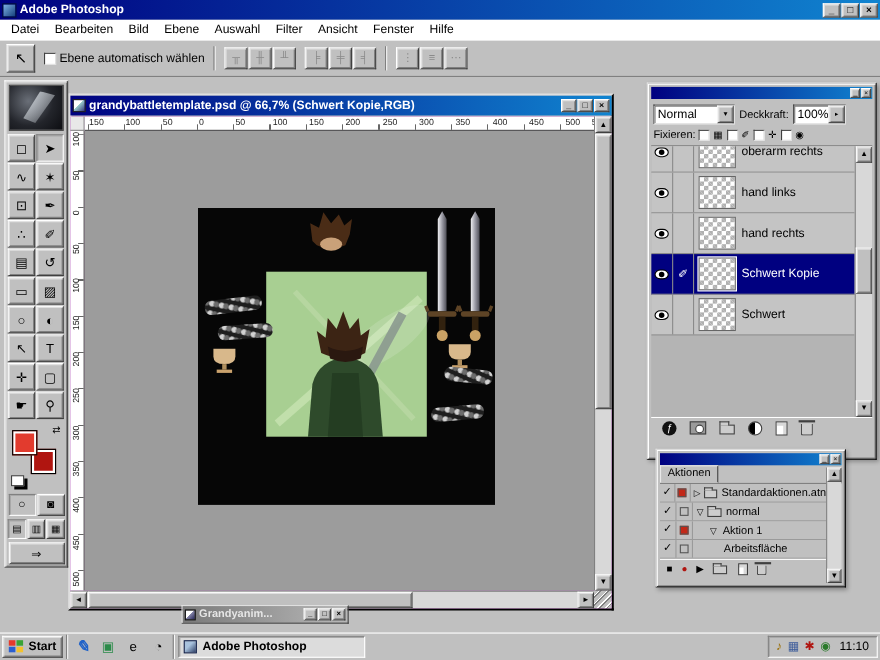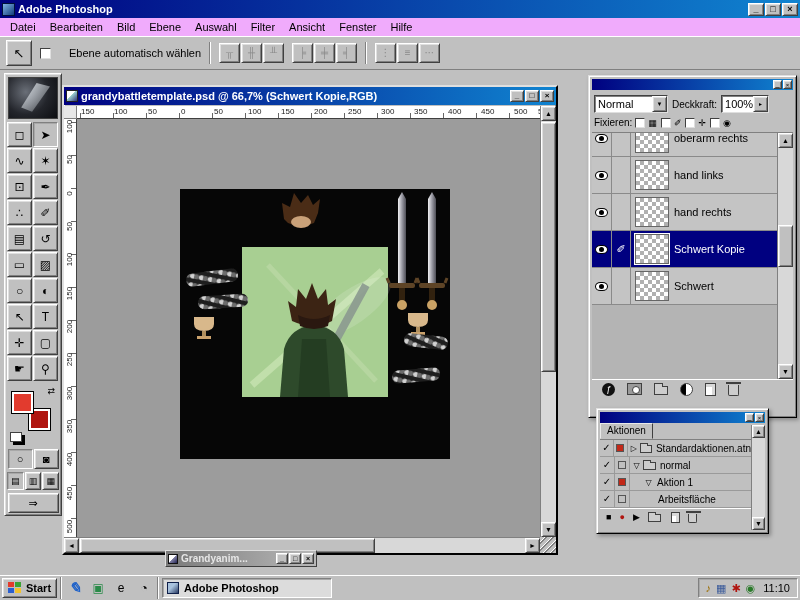--- a/index.html
+++ b/index.html
@@ -20,28 +20,28 @@
   
   .titlebar{display:flex;align-items:center;gap:3px;padding:0 2px;color:#fff;font-weight:bold;
             background:linear-gradient(90deg,#000080,#1084d0)}
   .app-titlebar{position:absolute;left:0;top:0;width:800px;height:18px}
   .win-btns{margin-left:auto;display:flex;gap:1px}
   .wb{width:16px;height:13px;font-size:9px;line-height:11px;text-align:center;color:#000;font-weight:bold}
   .app-icon{width:13px;height:13px;background:linear-gradient(135deg,#7fb2e5,#123d7a);border:1px solid #00103a}
 
   
   .menubar{position:absolute;left:0;top:18px;width:800px;height:19px;display:flex;align-items:center;
-           padding:0 3px;background:#f0abfc;border-bottom:1px solid #fff}
+           padding:0 3px;background:#ffffff;border-bottom:1px solid #fff}
   .menu-item{padding:2px 7px}
 
   
   .optionsbar{position:absolute;left:0;top:37px;width:800px;height:33px;display:flex;align-items:center;
               gap:8px;padding:0 6px;background:#c0c0c0;border-bottom:1px solid #808080}
   .tool-preview{width:26px;height:26px;display:flex;align-items:center;justify-content:center;font-size:13px}
-  .chk{display:flex;align-items:center;gap:18px}
+  .chk{display:flex;align-items:center;gap:3px}
   .chk .box{width:11px;height:11px;background:#fff;border:1px solid;border-color:#404040 #dfdfdf #dfdfdf #404040}
   .vsep{width:2px;height:22px;border-left:1px solid #808080;border-right:1px solid #fff}
   .btn-group{display:flex;gap:1px}
   .abtn{width:21px;height:20px;color:#8a8a8a;font-size:10px;line-height:18px;text-align:center}
 
   
   .toolbox{position:absolute;left:4px;top:73px;width:58px;padding:2px;z-index:8}
   .tb-logo{width:50px;height:42px;margin:1px;border:1px solid #404040;position:relative;overflow:hidden;
            background:radial-gradient(circle at 35% 35%,#6a6f78 0%,#23252b 55%,#0c0d11 100%)}
   .tb-logo::after{content:"";position:absolute;left:9px;top:5px;width:32px;height:30px;

